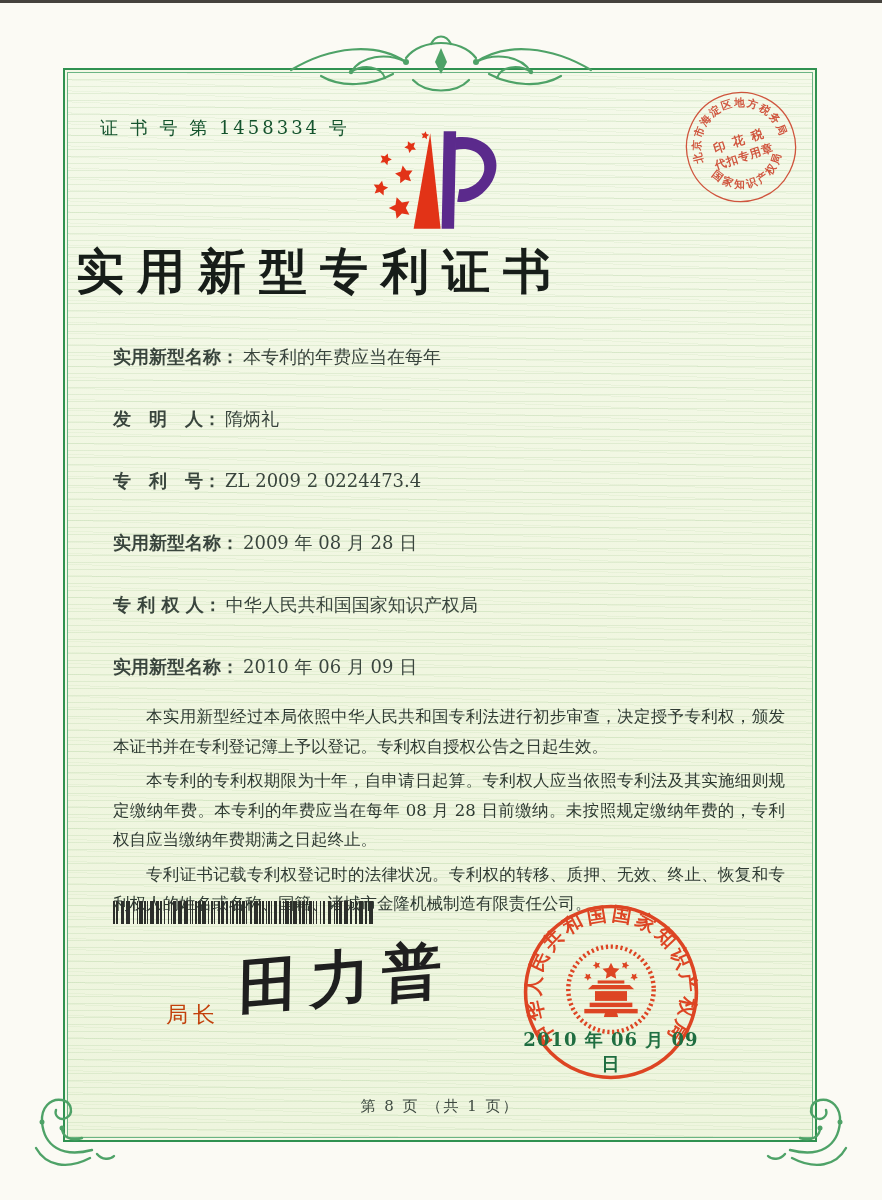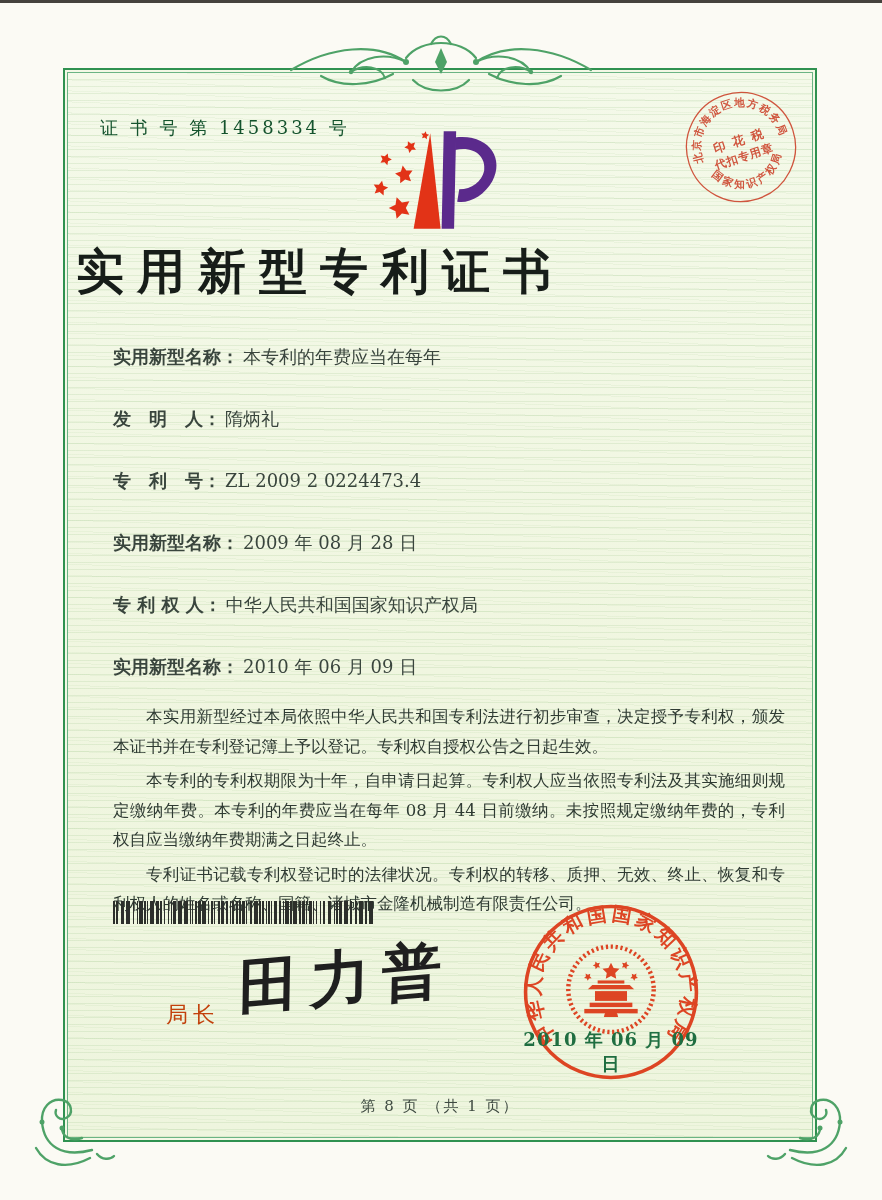--- a/index.html
+++ b/index.html
@@ -204,21 +204,21 @@
     <div class="field">
       <span class="flabel">专 利 权 人：</span><span class="fvalue">中华人民共和国国家知识产权局</span>
     </div>
     <div class="field">
       <span class="flabel">实用新型名称：</span><span class="fvalue">2010 年 06 月 09 日</span>
     </div>
   </div>
 
   <div class="body-text">
     <p>本实用新型经过本局依照中华人民共和国专利法进行初步审查，决定授予专利权，颁发本证书并在专利登记簿上予以登记。专利权自授权公告之日起生效。</p>
-    <p>本专利的专利权期限为十年，自申请日起算。专利权人应当依照专利法及其实施细则规定缴纳年费。本专利的年费应当在每年 08 月 44 日前缴纳。未按照规定缴纳年费的，专利权自应当缴纳年费期满之日起终止。</p>
+    <p>本专利的专利权期限为十年，自申请日起算。专利权人应当依照专利法及其实施细则规定缴纳年费。本专利的年费应当在每年 08 月 28 日前缴纳。未按照规定缴纳年费的，专利权自应当缴纳年费期满之日起终止。</p>
     <p>专利证书记载专利权登记时的法律状况。专利权的转移、质押、无效、终止、恢复和专利权人的姓名或名称、国籍、诸城市金隆机械制造有限责任公司。</p>
   </div>
 
   <svg class="barcode" viewBox="0 0 262 23" preserveAspectRatio="none">
     <g id="barcode-bars" fill="#2c2f2b">
         <rect x="0" y="0" width="2" height="23"></rect>
         <rect x="3" y="0" width="2" height="23"></rect>
         <rect x="8" y="0" width="3" height="23"></rect>
         <rect x="13" y="0" width="4" height="23"></rect>
         <rect x="20" y="0" width="1" height="23"></rect>

